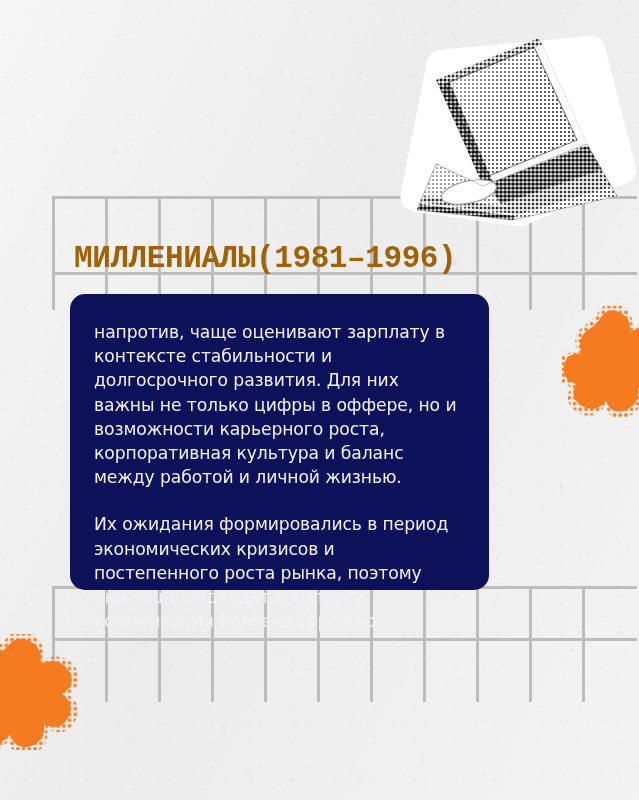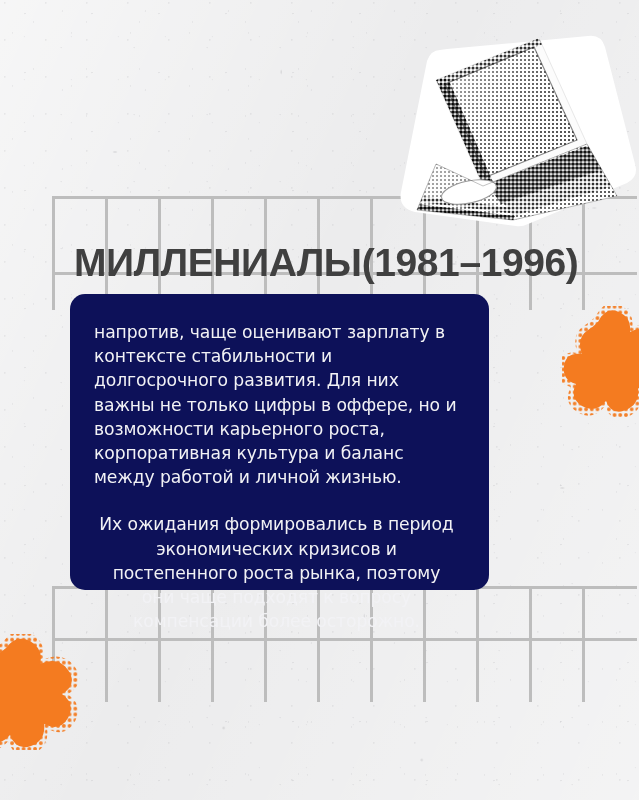--- a/index.html
+++ b/index.html
@@ -85,25 +85,25 @@
     height: 214px;
   }
   #laptop-sticker svg { display: block; width: 100%; height: 100%; }
 
   
   #page-title {
     position: absolute;
     left: 74px;
     top: 243px;
     width: 460px;
-    font-size: 39px;
+    font-size: 31px;
     font-weight: 700;
     letter-spacing: -0.4px;
-    color: #404040;
-    font-family: Liberation Sans, sans-serif;
+    color: #a16207;
+    font-family: Liberation Mono, monospace;
     line-height: 1.05;
     white-space: nowrap;
   }
 
   
   #text-card {
     position: absolute;
     left: 70px;
     top: 294px;
     width: 419px;
@@ -114,21 +114,21 @@
     padding: 22px 26px 20px 20px;
   }
   #text-card p {
     margin: 4px;
     color: #f2f2f5;
     font-size: 17.2px;
     line-height: 24.2px;
     font-family: "DejaVu Sans", sans-serif;
     letter-spacing: -0.1px;
   }
-  #text-card p.para-gap { margin-top: 23px; text-align: center; }
+  #text-card p.para-gap { margin-top: 23px; }
 
   
   .splat {
     position: absolute;
     pointer-events: none;
   }
   .splat svg { display: block; width: 100%; height: 100%; }
   #splat-right  { left: 562px; top: 306px;  width: 104px; height: 112px; }
   #splat-left   { left: -34px; top: 634px;  width: 118px; height: 116px; }
 </style>

